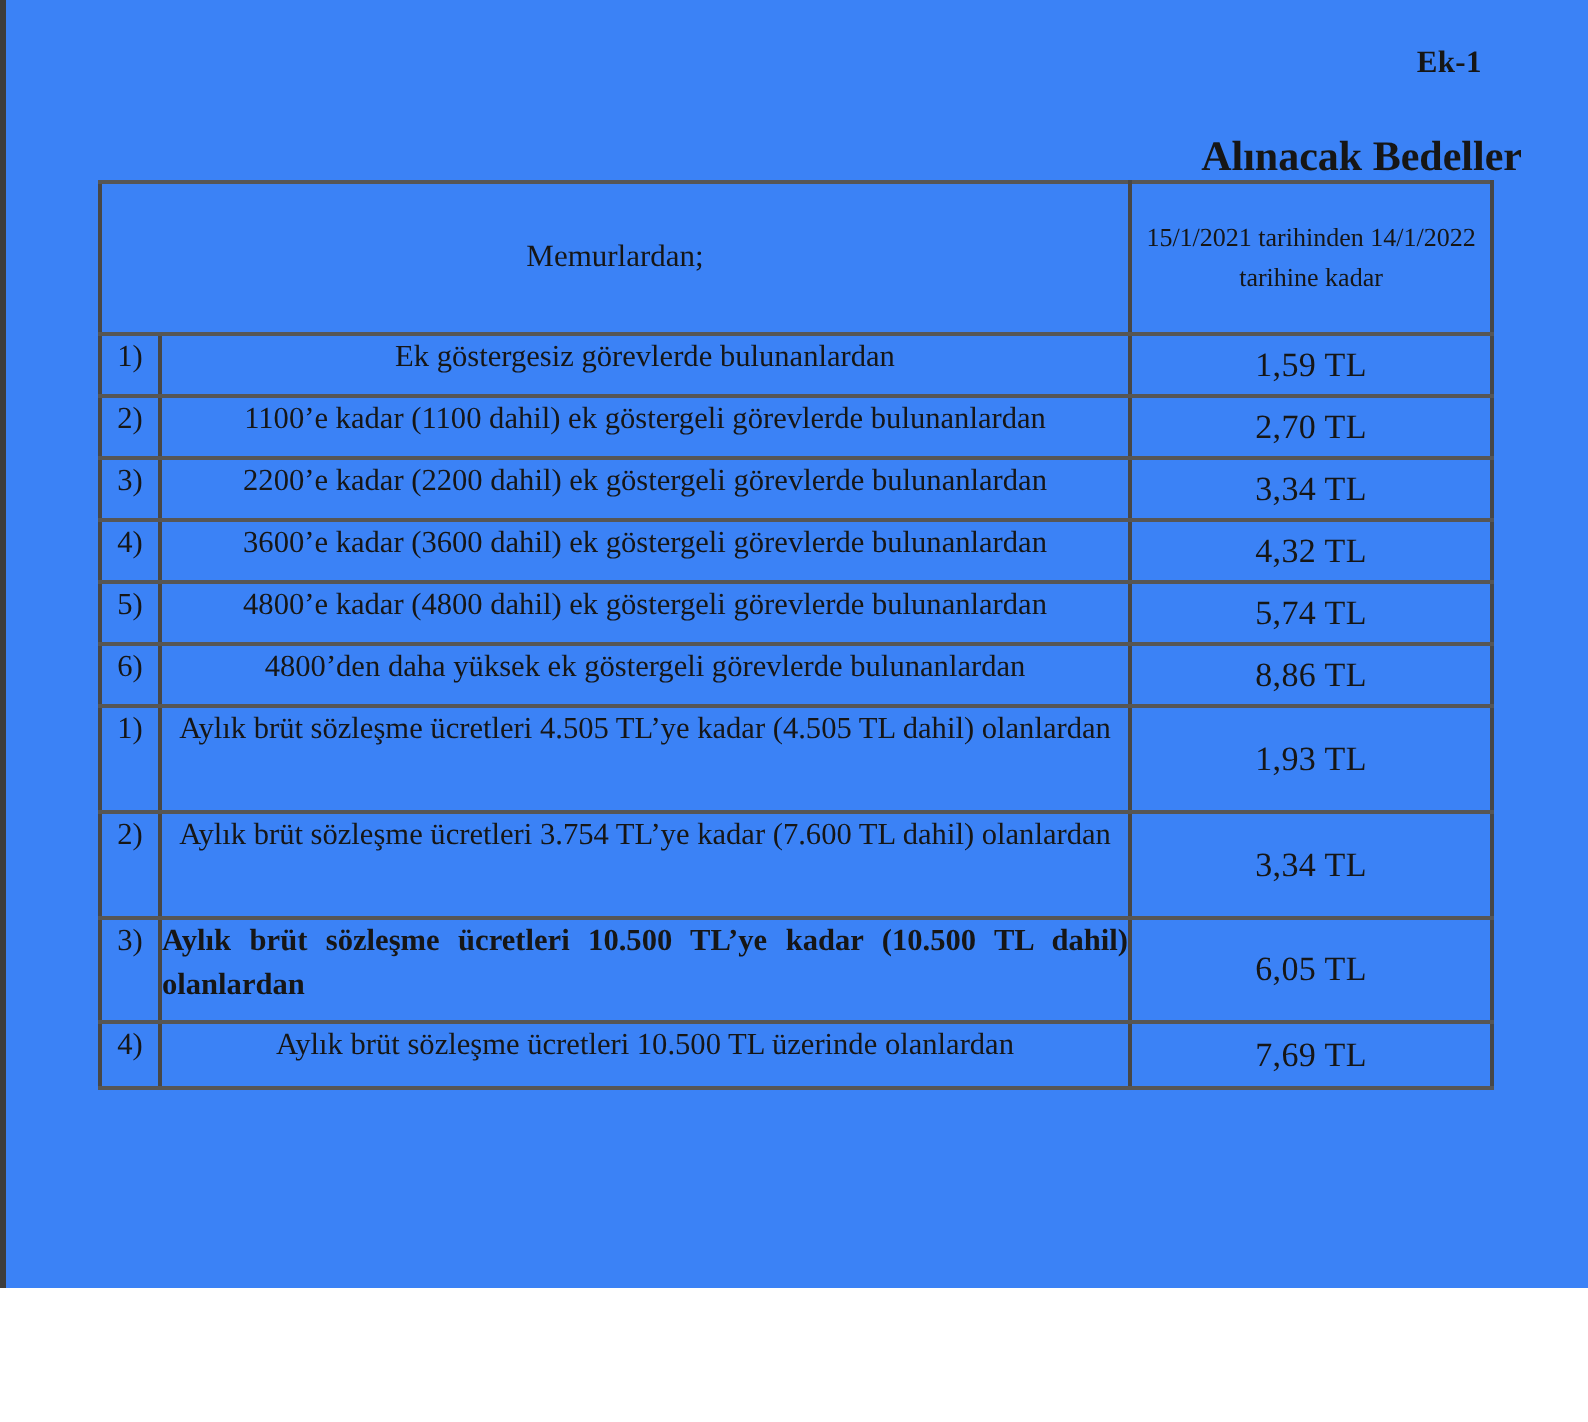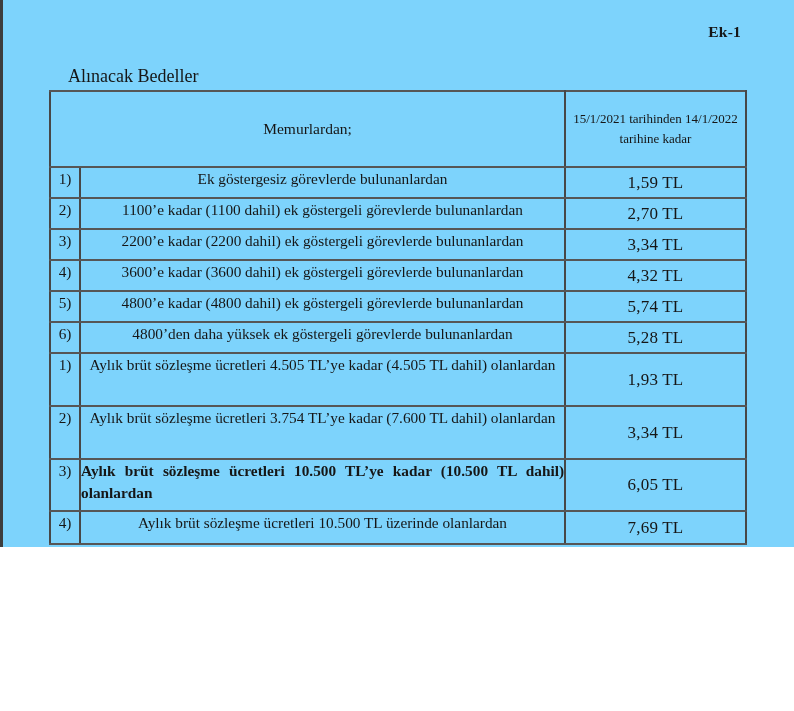--- a/index.html
+++ b/index.html
@@ -3,22 +3,22 @@
 <meta charset="utf-8">
 <style>
   html, body {
     margin: 0;
     padding: 0;
     background: #ffffff;
   }
   .page {
     position: relative;
     width: 794px;
-    height: 547px;
-    background: #7dd3fc;
+    height: 644px;
+    background: #3b82f6;
     font-family: "Liberation Serif", serif;
     color: #161616;
     overflow: hidden;
   }
   .scan-edge-left {
     position: absolute;
     left: 0;
     top: 0;
     width: 3px;
     height: 711px;
@@ -30,23 +30,23 @@
     right: 53px;
     font-weight: 700;
     font-size: 15.5px;
     letter-spacing: 0.2px;
   }
   .doc-title {
     position: absolute;
     top: 66px;
     left: 68px;
     width: 693px;
-    text-align: left;
-    font-weight: 400;
-    font-size: 18px;
+    text-align: right;
+    font-weight: 700;
+    font-size: 21px;
   }
   table.fees {
     position: absolute;
     left: 49px;
     top: 90px;
     width: 696px;
     border-collapse: collapse;
     table-layout: fixed;
     font-size: 15.3px;
   }
@@ -144,21 +144,21 @@
         <td class="price">4,32 TL</td>
       </tr>
       <tr class="h-s1">
         <td class="num">5)</td>
         <td class="desc">4800’e kadar (4800 dahil)  ek göstergeli görevlerde bulunanlardan</td>
         <td class="price">5,74 TL</td>
       </tr>
       <tr class="h-s1">
         <td class="num">6)</td>
         <td class="desc">4800’den daha yüksek ek göstergeli görevlerde bulunanlardan</td>
-        <td class="price">5,28 TL</td>
+        <td class="price">8,86 TL</td>
       </tr>
 
 
       <tr class="h-s2">
         <td class="num">1)</td>
         <td class="desc">Aylık brüt sözleşme ücretleri 4.505 TL’ye kadar (4.505 TL dahil) olanlardan</td>
         <td class="price">1,93 TL</td>
       </tr>
       <tr class="h-s2">
         <td class="num">2)</td>

